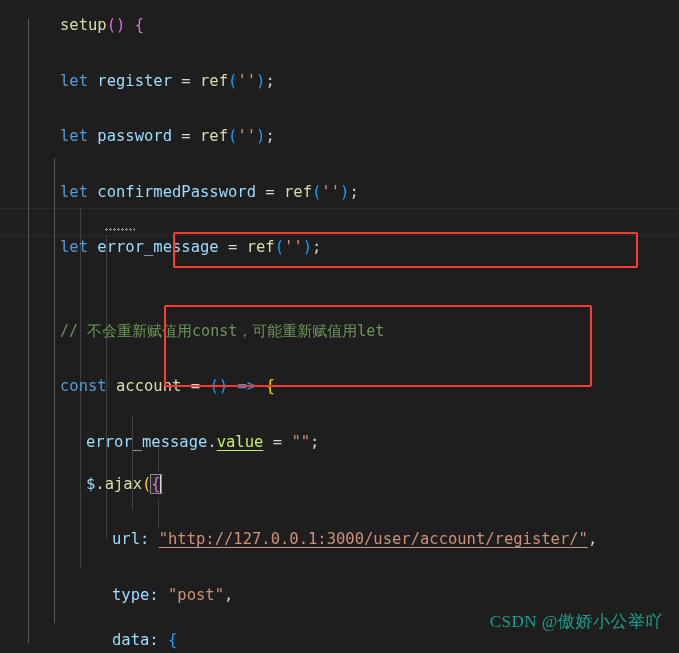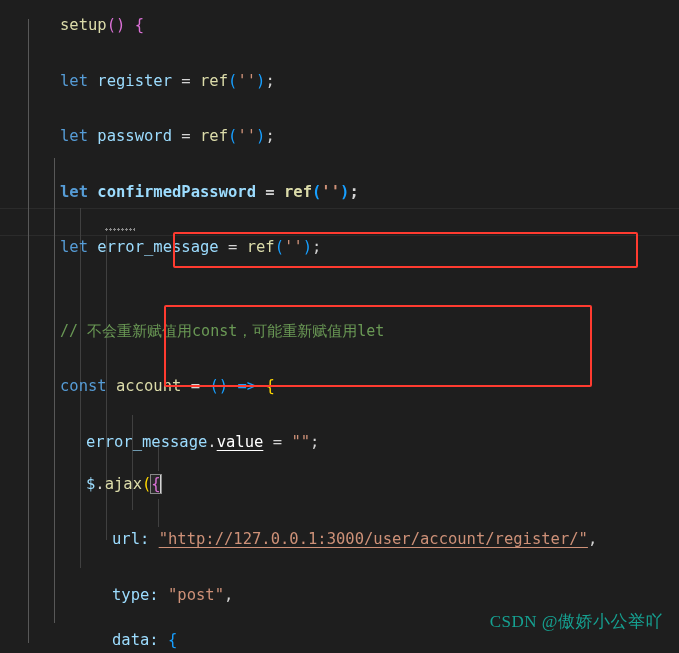--- a/index.html
+++ b/index.html
@@ -58,21 +58,21 @@
   .var     { color: #9cdcfe; }  
   .str     { color: #ce9178; }  
   .op      { color: #d4d4d4; }  
   .p1      { color: #ffd700; }  
   .p2      { color: #da70d6; }  
   .p3      { color: #179fff; }  
   .cmt     { color: #6a9955; }  
   .punct   { color: #d4d4d4; }
   .prop    { color: #9cdcfe; }
   .link    { color: #ce9178; text-decoration: underline; text-underline-offset: 3px; }
-  .uvalue  { color: #ffffff; text-decoration: underline; text-underline-offset: 3px; }
+  .uvalue  { color: #bef264; text-decoration: underline; text-underline-offset: 3px; }
 
   
   .brmatch {
     outline: 1px solid #888888;
     background: rgba(255,255,255,0.05);
     padding: 0 0px;
   }
   
   .caret {
     display: inline-block;
@@ -128,21 +128,21 @@
     <div class="vguide" style="left:132px; top:415px; height:95px;"></div>
     <div class="vguide" style="left:158px; top:443px; height:28px;"></div>
     <div class="vguide" style="left:158px; top:499px; height:28px;"></div>
 
     <div class="code-line" style="top:0px;"><span style="padding-left:44px"></span><span class="fn">setup</span><span class="p2">()</span> <span class="p2">{</span></div>
 
     <div class="code-line" style="top:27.8px;"><span style="padding-left:44px"></span><span class="kw">let</span> <span class="var">register</span> <span class="op">=</span> <span class="fn">ref</span><span class="p3">(</span><span class="str">''</span><span class="p3">)</span><span class="punct">;</span></div>
 
     <div class="code-line" style="top:55.6px;"><span style="padding-left:44px"></span><span class="kw">let</span> <span class="var">password</span> <span class="op">=</span> <span class="fn">ref</span><span class="p3">(</span><span class="str">''</span><span class="p3">)</span><span class="punct">;</span></div>
 
-    <div class="code-line" style="top:83.4px;font-weight:bold;"><span style="padding-left:44px"></span><span class="kw">let</span> <span class="var">confirmedPassword</span> <span class="op">=</span> <span class="fn">ref</span><span class="p3">(</span><span class="str">''</span><span class="p3">)</span><span class="punct">;</span></div>
+    <div class="code-line" style="top:83.4px;"><span style="padding-left:44px"></span><span class="kw">let</span> <span class="var">confirmedPassword</span> <span class="op">=</span> <span class="fn">ref</span><span class="p3">(</span><span class="str">''</span><span class="p3">)</span><span class="punct">;</span></div>
 
     <div class="code-line" style="top:111.2px;"><span style="padding-left:44px"></span><span class="kw">let</span> <span class="var">error_message</span> <span class="op">=</span> <span class="fn">ref</span><span class="p3">(</span><span class="str">''</span><span class="p3">)</span><span class="punct">;</span></div>
 
     <div class="code-line" style="top:139px;"></div>
 
     <div class="code-line" style="top:139px; font-size:15px;"><span style="padding-left:44px"></span><span class="cmt">// 不会重新赋值用const，可能重新赋值用let</span></div>
 
     <div class="code-line" style="top:166.8px;"><span style="padding-left:44px"></span><span class="kw">const</span> <span class="fn">account</span> <span class="op">=</span> <span class="p3">()</span> <span class="p3">=&gt;</span> <span class="p1">{</span></div>
 
     <div class="code-line" style="top:194.6px;"><span style="padding-left:70px"></span><span class="var">error_message</span><span class="punct">.</span><span class="uvalue">value</span> <span class="op">=</span> <span class="str">""</span><span class="punct">;</span></div>

